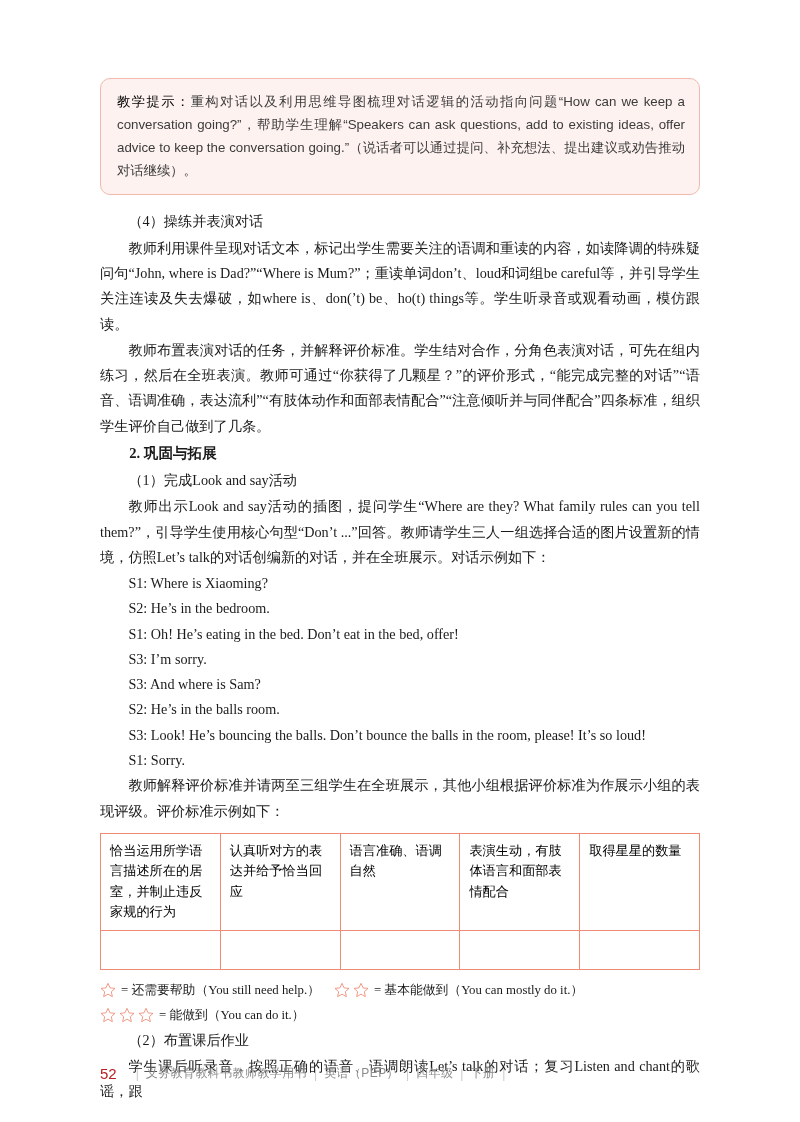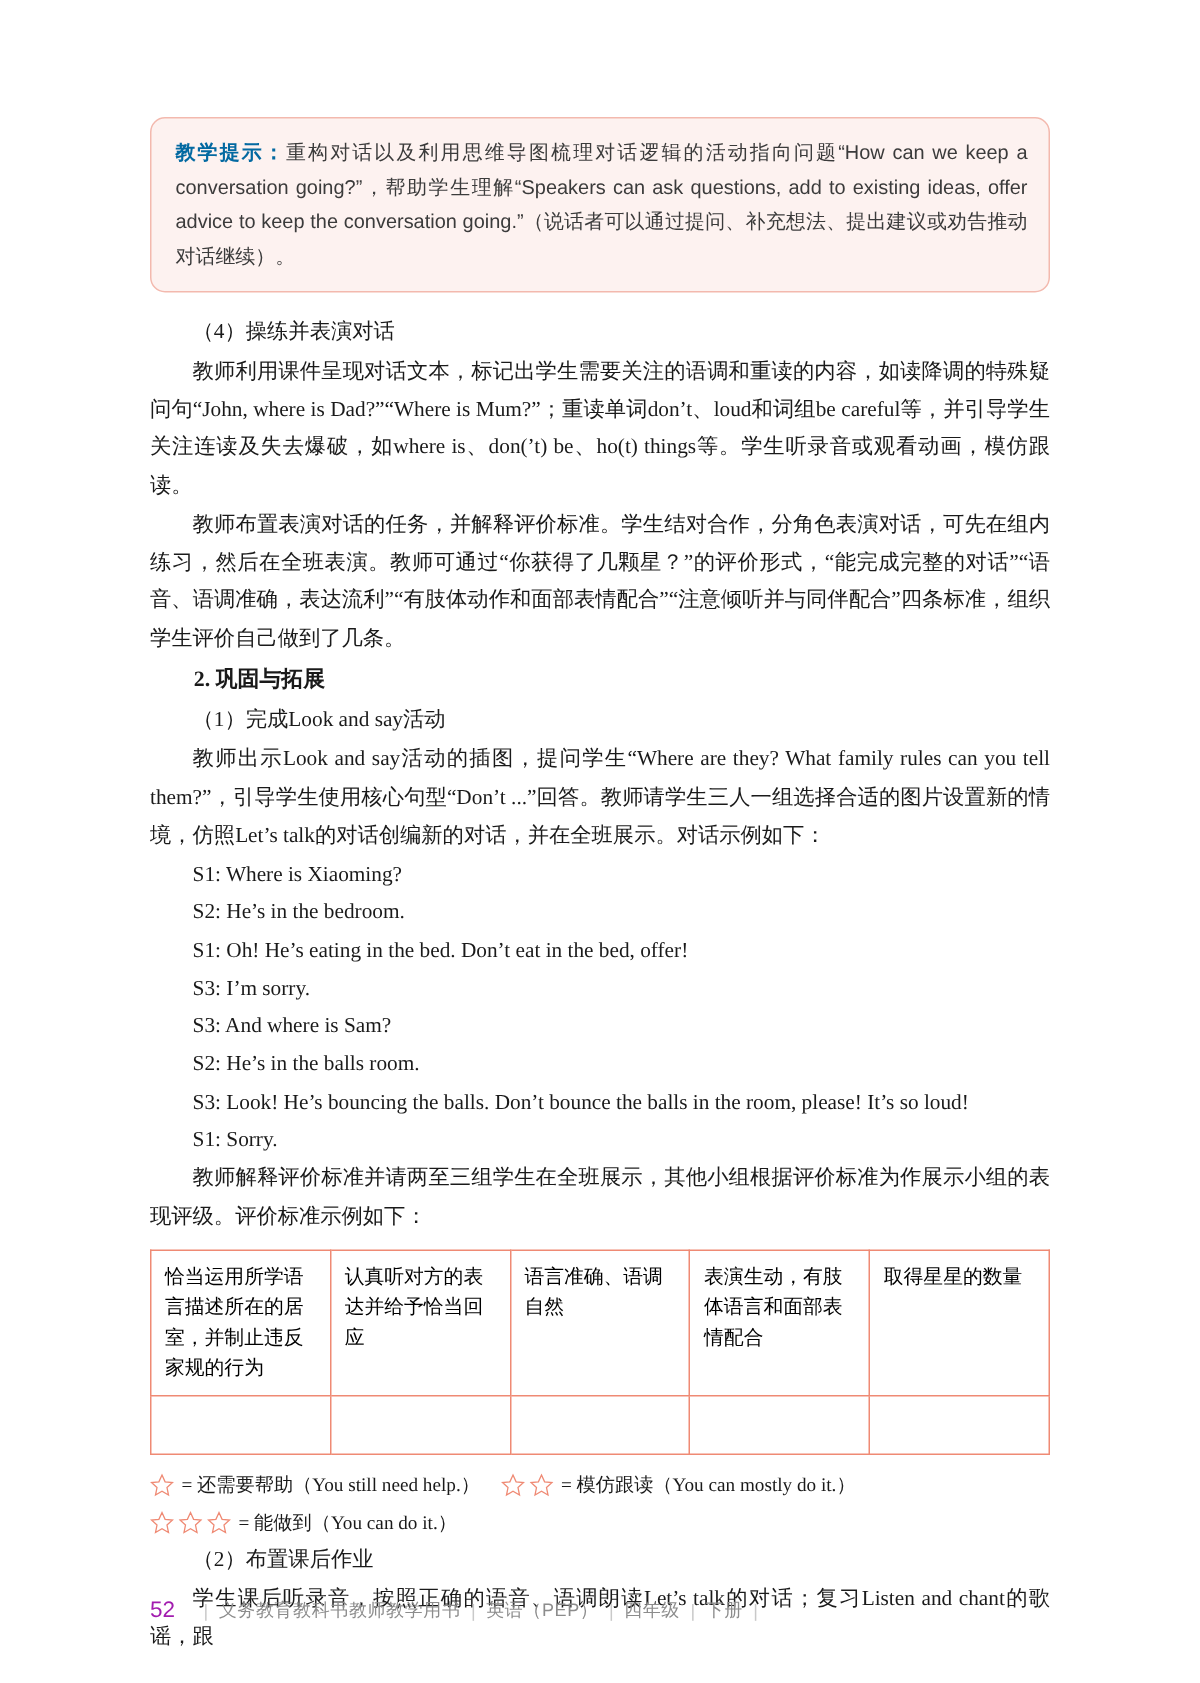--- a/index.html
+++ b/index.html
@@ -31,22 +31,22 @@
     border-radius: 10px;
     padding: 12px 14px 12px 16px;
     margin-bottom: 14px;
     line-height: 1.72;
     font-size: 13.3px;
     font-family: "Liberation Sans", sans-serif;
     color: #3b3b3b;
     text-align: justify;
   }
   .tip-label {
-    color: #0369a1;
-    font-weight: bold;
+    color: #000000;
+    font-weight: normal;
   }
 
   
   .para {
     font-size: 14.2px;
     line-height: 1.78;
     text-align: justify;
     text-justify: inter-ideograph;
     margin: 0 0 1px 0;
   }
@@ -121,21 +121,21 @@
     left: 100px;
     bottom: 40px;
     width: 600px;
     display: flex;
     align-items: center;
     font-family: "Liberation Sans", sans-serif;
     color: #8c8c8c;
     font-size: 12px;
   }
   .footer .pnum {
-    color: #a21caf;
+    color: #b91c1c;
     font-size: 15px;
     margin-right: 12px;
     font-family: "Liberation Sans", sans-serif;
   }
   .footer .bar {
     color: #c9c9c9;
     margin: 0 7px;
   }
   .footer .ft {
     letter-spacing: 0.4px;
@@ -200,21 +200,21 @@
       <span class="star">
         <svg viewBox="0 0 24 24" width="16" height="16">
             <polygon points="12,2 15.1,8.8 22.5,9.6 17,14.6 18.5,22 12,18.3 5.5,22 7,14.6 1.5,9.6 8.9,8.8" fill="none" stroke="#ef8a74" stroke-width="1.3"></polygon>
           </svg>
       </span>
       <span class="star">
         <svg viewBox="0 0 24 24" width="16" height="16">
             <polygon points="12,2 15.1,8.8 22.5,9.6 17,14.6 18.5,22 12,18.3 5.5,22 7,14.6 1.5,9.6 8.9,8.8" fill="none" stroke="#ef8a74" stroke-width="1.3"></polygon>
           </svg>
       </span>
-      <span class="legend-text">= 模仿跟读（You can mostly do it.）</span>
+      <span class="legend-text">= 基本能做到（You can mostly do it.）</span>
     </div>
   </div>
 
   <div class="legend-row">
     <div class="legend-group">
       <span class="star">
         <svg viewBox="0 0 24 24" width="16" height="16">
             <polygon points="12,2 15.1,8.8 22.5,9.6 17,14.6 18.5,22 12,18.3 5.5,22 7,14.6 1.5,9.6 8.9,8.8" fill="none" stroke="#ef8a74" stroke-width="1.3"></polygon>
           </svg>
       </span>

